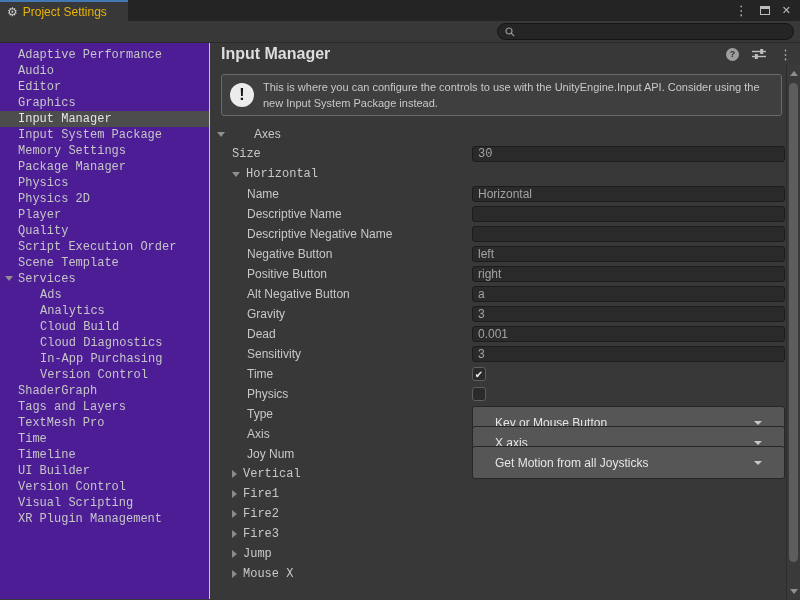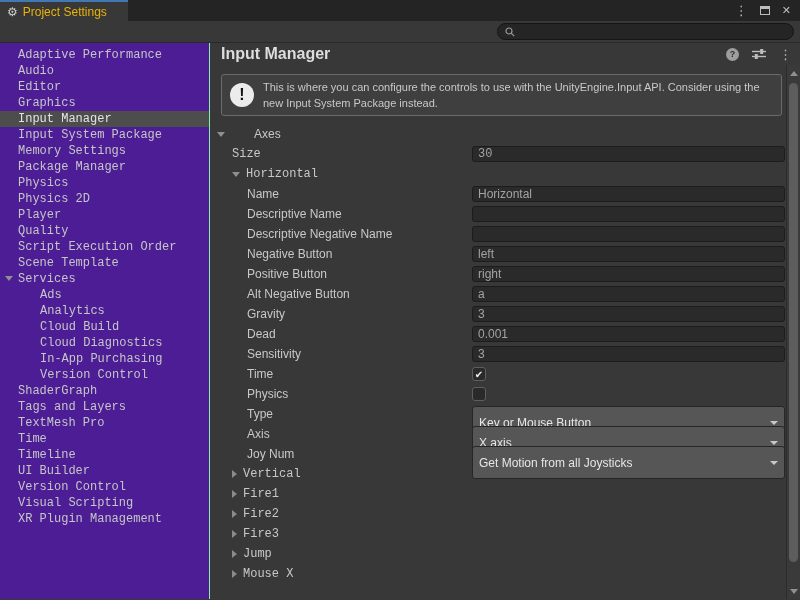--- a/index.html
+++ b/index.html
@@ -65,21 +65,21 @@
 
   .rows { margin-top:8px; }
   .row { height:20px; position:relative; display:flex; align-items:center; color:#c8c8c8; font-size:12px; white-space:nowrap; cursor:default; }
   .row .tri-open, .row .tri-closed { margin-right:6px; }
   .lvl0 { padding-left:7px;gap:23px; }
   .lvl1 { padding-left:22px;font-family:Liberation Mono, monospace; }
   .lvl2 { padding-left:37px; }
 
   .control { position:absolute; left:262px; right:1px; top:2px; height:16px; }
   .field { background:#2a2a2a; border:1px solid #1c1c1c; border-radius:3px; color:#a3a3a3; display:flex; align-items:center; padding:0 5px; font-size:12px; height:16px; }
-  .dropdown { background:#565656; border:1px solid #262626; border-radius:3px; color:#e6e6e6; display:flex; align-items:center; padding:0 6px; font-size:12px; height:33px; }
+  .dropdown { background:#565656; border:1px solid #262626; border-radius:3px; color:#e6e6e6; display:flex; align-items:center; padding:0 22px; font-size:12px; height:33px; }
   .dd-arrow { margin-left:auto; width:0; height:0; border-left:4px solid transparent; border-right:4px solid transparent; border-top:4px solid #c8c8c8; }
   .checkbox { position:absolute; left:262px; top:3px; width:14px; height:14px; background:#2a2a2a; border:1px solid #5e5e5e; border-radius:3px; display:flex; align-items:center; justify-content:center; color:transparent; font-size:10px; }
   .checkbox.checked { color:#f0f0f0; }
 
   
   .scrollbar { position:absolute; top:22px; right:0; bottom:0; width:14px; background:#3a3a3a; border-left:1px solid #2c2c2c; }
   .sb-up { position:absolute; top:6px; left:3px; width:0; height:0; border-left:4px solid transparent; border-right:4px solid transparent; border-bottom:5px solid #8f8f8f; }
   .sb-down { position:absolute; bottom:5px; left:3px; width:0; height:0; border-left:4px solid transparent; border-right:4px solid transparent; border-top:5px solid #8f8f8f; }
   .sb-thumb { position:absolute; left:2px; right:2px; top:18px; height:479px; background:#5d5d5d; border-radius:5px; }
 </style>

